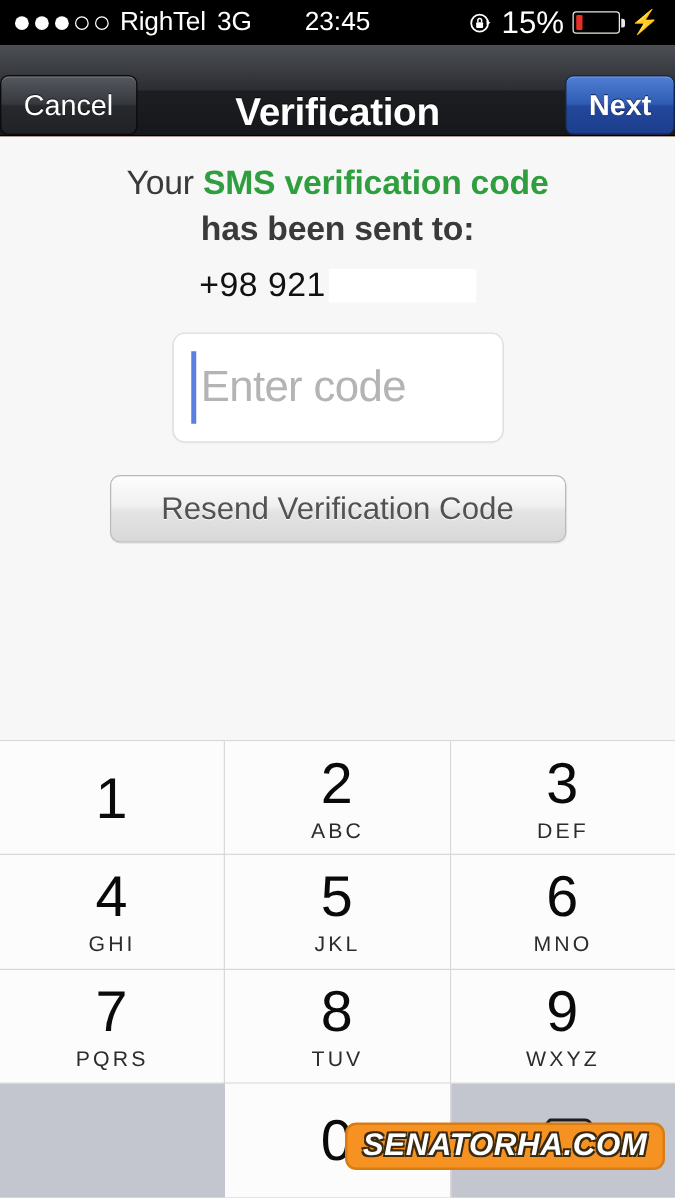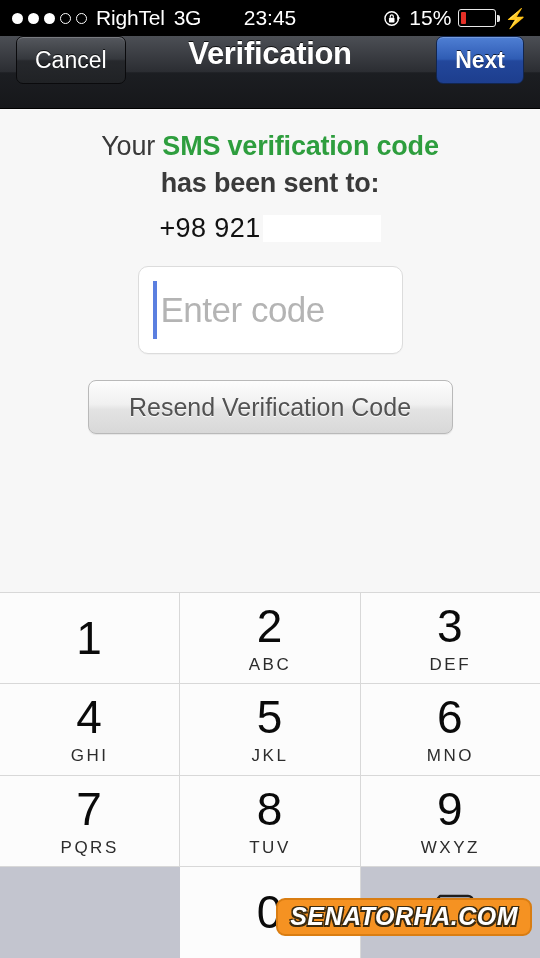--- a/index.html
+++ b/index.html
@@ -34,39 +34,39 @@
     font-family:"Liberation Sans", sans-serif;
   }
   #status-time {
     position:absolute; left:0; right:0; text-align:center;
     color:#fff; font-size:21px; font-weight:normal; pointer-events:none;
   }
   #status-right {
     margin-left:auto; display:flex; align-items:center; gap:7px;
   }
   .rot-lock { width:19px; height:19px; }
-  #battery-pct { color:#fff; font-size:21px; }
+  #battery-pct { color:#fff; font-size:25px; }
   .battery {
     width:38px; height:18px; border:1.6px solid #e8e8e8;
     border-radius:3px; position:relative; padding:2px;
   }
   .battery::after {
     content:""; position:absolute; right:-5px; top:5px;
     width:3px; height:7px; background:#e8e8e8; border-radius:0 2px 2px 0;
   }
   .battery-fill { height:100%; background:#e53027; border-radius:1px; }
   .bolt { color:#fff; font-size:19px; line-height:1; margin-left:1px; }
 
   
   #nav-bar {
     height:73px;
     background:linear-gradient(to bottom,#4c4f55 0%,#2b2d32 50%,#1c1e22 51%,#16171a 100%);
     border-bottom:1px solid #000;
-    display:flex; align-items:flex-start; justify-content:space-between;
-    padding:0 16px; position:relative;
+    display:flex; align-items:flex-end; justify-content:space-between;
+    padding:0 0; position:relative;
   }
   #nav-title {
     position:absolute; left:0; right:0; text-align:center;
     color:#fff; font-size:31px; font-weight:bold;
     text-shadow:0 -1px 0 rgba(0,0,0,.8);
     pointer-events:none; letter-spacing:-0.3px;
   }
   .nav-btn {
     position:relative; z-index:2;
     height:48px; padding:0 18px;

